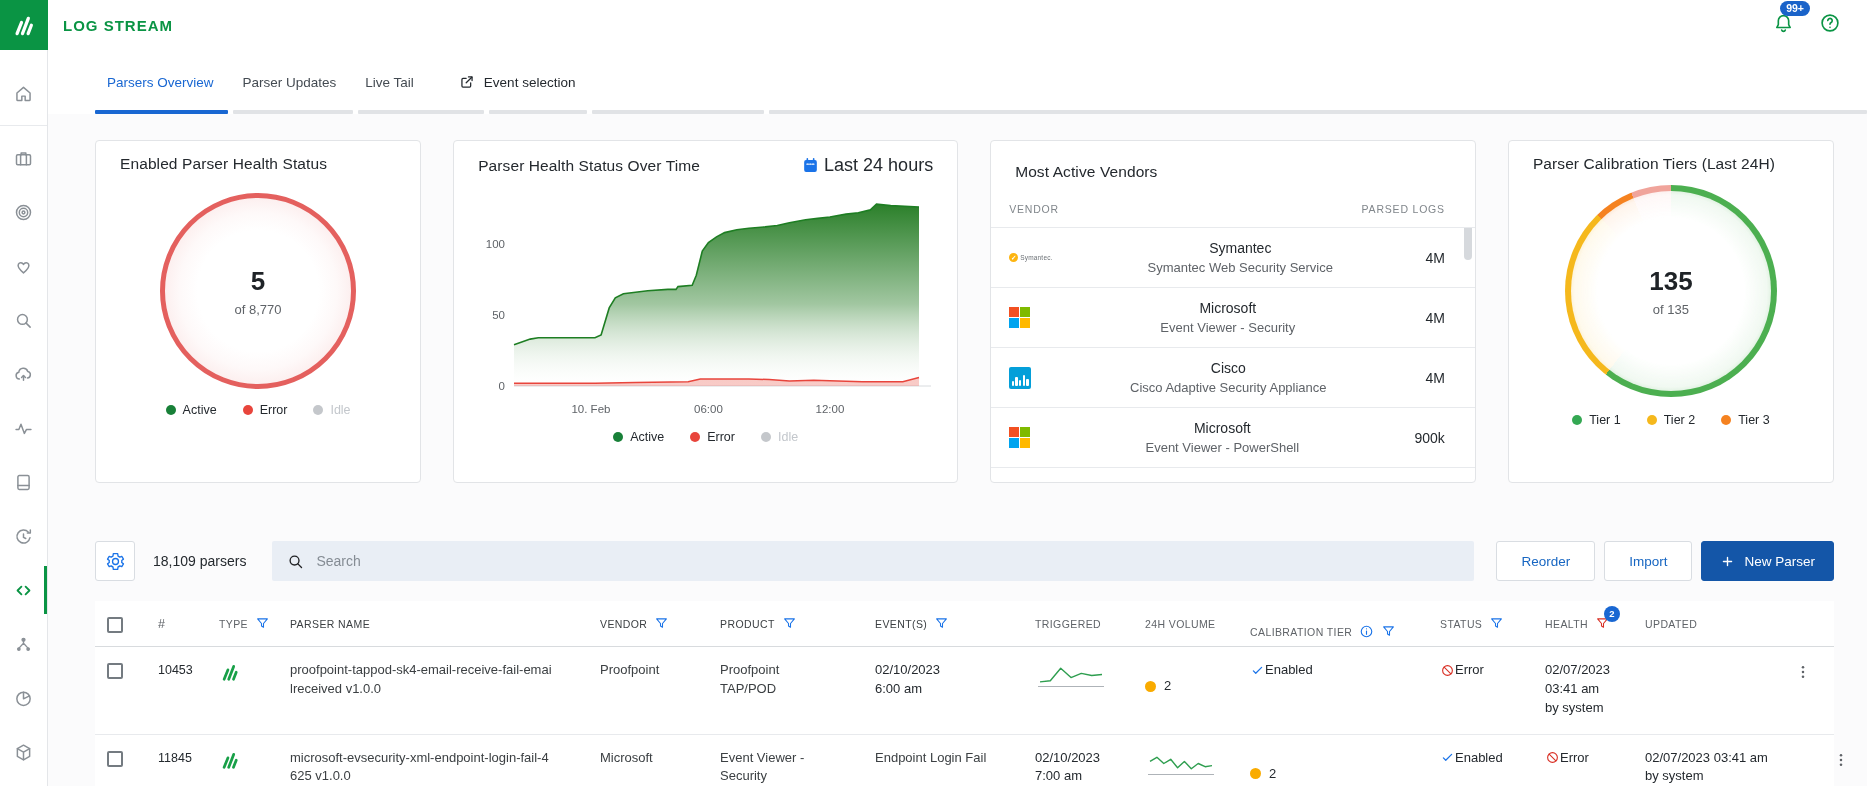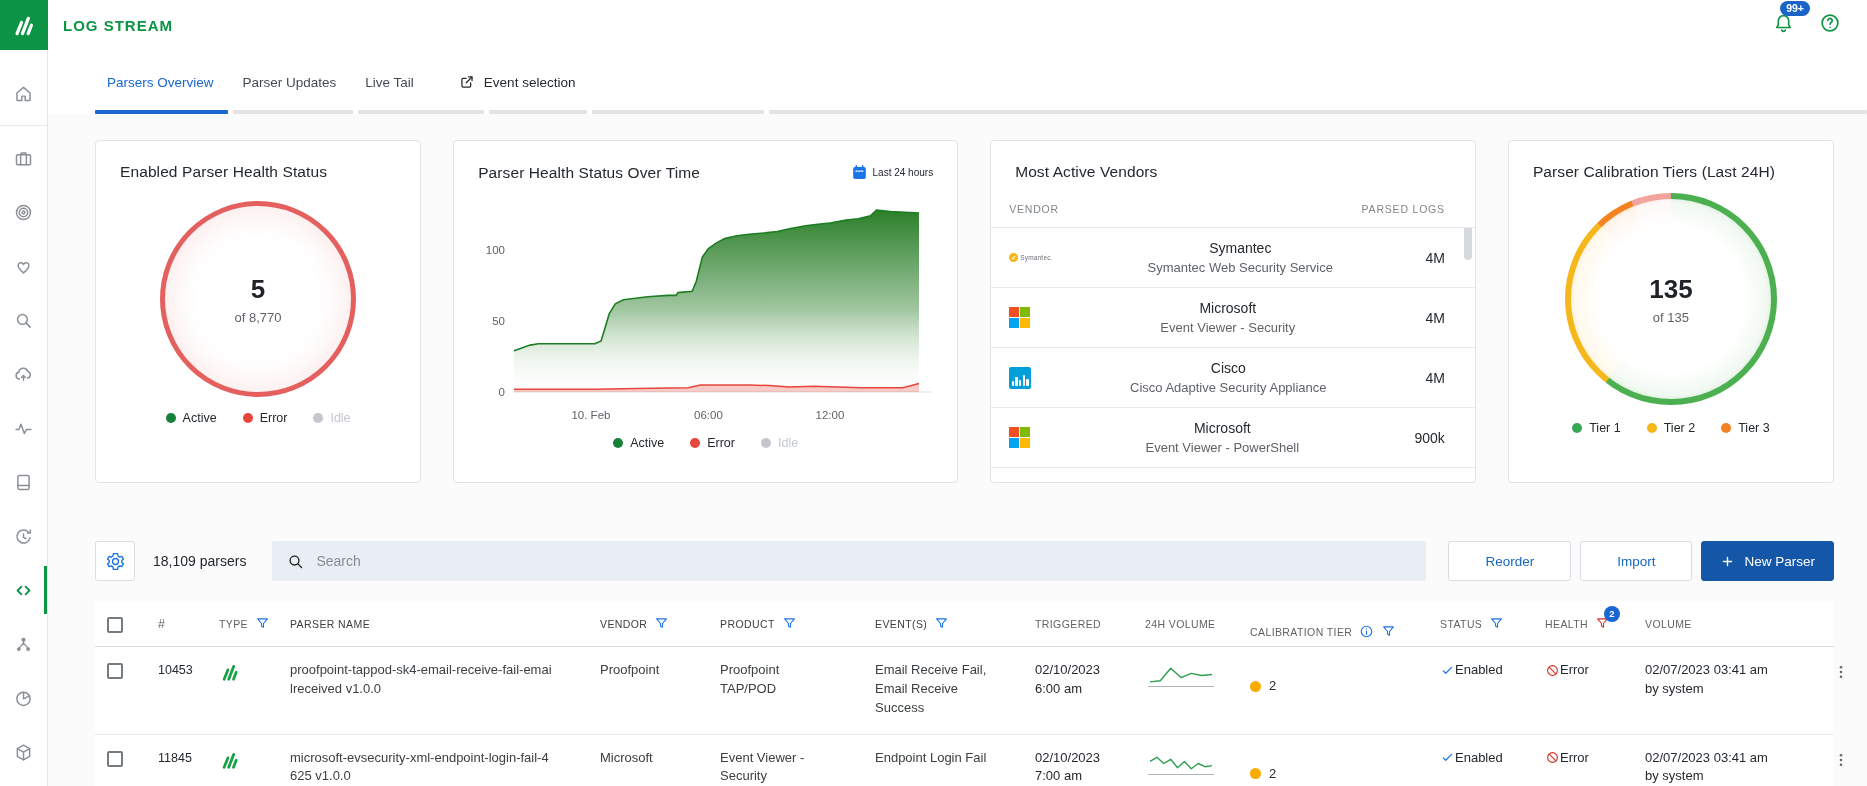--- a/index.html
+++ b/index.html
@@ -36,38 +36,38 @@
   .tab-action { display:flex; align-items:center; gap:9px; padding:0 14px; margin-left:14px; font-size:13.5px; color:#24292e; cursor:pointer; height:100%; }
   .tab-action .ic { width:16px; height:16px; color:#24292e; }
   .tab-underline { position:absolute; left:0; right:0; bottom:0; height:4px; }
   .tab-underline .seg { position:absolute; bottom:0; height:4px; background:#e1e3e6; border-radius:1px; }
   .tab-underline .seg.blue { background:#1967d2; height:4px; }
 
   .content { position:absolute; top:64px; left:0; right:0; bottom:0; padding:26px 33px 0 47px; overflow:hidden; }
 
   
   .cards { display:flex; gap:32px; }
-  .card { background:#fff; border:1px solid #e2e4e7; border-radius:4px; height:343px; padding:22px 24px; position:relative; }
+  .card { background:#fff; border:1px solid #e2e4e7; border-radius:4px; height:343px; padding:14px 24px; position:relative; }
   .card h3 { font-size:15.5px; font-weight:500; color:#24292e; letter-spacing:.1px; }
   .card-health { width:328px; }
   .card-time { width:505px; }
   .card-vendors { width:489px; }
   .card-tiers { width:328px; }
 
   .donut1 { width:196px; height:196px; border-radius:50%; margin:20px auto 14px; display:flex; flex-direction:column; align-items:center; justify-content:center; }
   .donut-val { font-size:26px; font-weight:bold; color:#1f2327; }
   .donut-cap { font-size:13px; color:#5f6368; margin-top:5px; }
 
   .legend { display:flex; justify-content:center; gap:26px; }
   .legend-item { display:flex; align-items:center; gap:7px; font-size:12.5px; color:#24292e; white-space:nowrap; }
   .legend-dot { width:10px; height:10px; border-radius:50%; flex:0 0 auto; }
   .legend-item.dimmed { color:#c3c7cc; }
 
   .card-time .head-row { display:flex; align-items:center; justify-content:space-between; }
-  .range-chip { display:flex; align-items:center; gap:4px; font-size:10px; color:#24292e; cursor:pointer; }
+  .range-chip { display:flex; align-items:center; gap:4px; font-size:18px; color:#24292e; cursor:pointer; }
   .range-chip .ic { width:19px; height:19px; }
   .card-time .legend { margin-top:2px; }
 
   .vendor-head { display:flex; justify-content:space-between; font-size:10.5px; letter-spacing:.8px; color:#80868b; padding:22px 30px 12px 18px; border-bottom:1px solid #e8eaed; }
   .vendor-list-wrap { position:relative; height:252px; overflow:hidden;text-align:center; }
   .vendor-row { display:flex; align-items:center; gap:16px; padding:12px 30px 12px 18px; border-bottom:1px solid #e8eaed; cursor:pointer; }
   .vendor-row .vtxt { flex:1; min-width:0; }
   .vendor-row .vname { font-size:14px; color:#24292e; }
   .vendor-row .vprod { font-size:13px; color:#5f6368; margin-top:4px; }
   .vendor-row .vval { font-size:14px; color:#24292e; }
@@ -87,21 +87,21 @@
   
   .toolbar { margin-top:58px; display:flex; align-items:center; }
   .gear-btn { width:40px; height:40px; background:#fff; border:1px solid #d9dde2; border-radius:3px; display:flex; align-items:center; justify-content:center; cursor:pointer; }
   .gear-btn .ic { width:21px; height:21px; color:#1a73e8; }
   .parser-count { font-size:14px; color:#24292e; margin:0 26px 0 18px; white-space:nowrap; }
   .searchbox { flex:1; height:40px; background:#e9eef5; border-radius:2px; display:flex; align-items:center; padding:0 14px; gap:11px; margin-right:13px; }
   .searchbox .ic { width:19px; height:19px; color:#202124; }
   .searchbox input { flex:1; border:none; outline:none; background:transparent; font-size:14px; color:#24292e; font-family:"Liberation Sans",sans-serif; }
   .searchbox input::placeholder { color:#858c94; }
   .btn { height:40px; border-radius:3px; font-size:13.5px; font-family:"Liberation Sans",sans-serif; cursor:pointer; }
-  .btn.ghost { background:#fff; border:1px solid #d9dde2; color:#1766c2; padding:0 36px; margin-left:9px; }
+  .btn.ghost { background:#fff; border:1px solid #d9dde2; color:#1766c2; padding:0 24px; margin-left:9px; }
   .btn.primary { background:#1456a8; border:1px solid #1456a8; color:#fff; padding:0 18px; margin-left:9px; display:flex; align-items:center; gap:9px; font-weight:500; }
   .btn.primary .ic { width:15px; height:15px; color:#fff; }
 
   
   .ptable { margin-top:20px; background:#fff; }
   .tgrid { display:grid; grid-template-columns:45px 65px 85px 310px 105px 170px 160px 110px 105px 190px 105px 100px 185px 1fr; }
   .thead { height:46px; align-items:center; border-bottom:1px solid #d8dbde; font-size:10.5px; letter-spacing:.4px; color:#5f6368; background:#fff; }
   .thead > div { display:flex; align-items:center; gap:7px; white-space:nowrap; }
   .th-filter { position:relative; width:15px; height:15px; color:#1a73e8; cursor:pointer; flex:0 0 auto; }
   .th-info { width:15px; height:15px; color:#1a73e8; cursor:pointer; flex:0 0 auto; }
@@ -550,37 +550,36 @@
           <div class="c-health">
             <span>HEALTH</span>
             <span class="ic th-filter">
               <svg viewBox="0 0 24 24" width="100%" height="100%" fill="none" stroke="currentColor" stroke-width="1.7" stroke-linecap="round" stroke-linejoin="round">
                 <path d="M4.2 4.6h15.6L13.6 12v6l-3.2-2v-4z"></path>
               </svg>
               <span class="mini-badge">2</span>
             </span>
           </div>
           <div class="c-upd">
-            <span>VOLUME</span>
+            <span>UPDATED</span>
           </div>
           <div class="c-menu"></div>
         </div>
       <div id="tbody">
           <div class="tgrid trow">
     <div class="c-sel"><span class="cb"></span></div>
     <div class="c-num">10453</div>
     <div class="c-type"><span class="ic type-glyph"><svg viewBox="0 0 24 24" width="100%" height="100%" fill="none" stroke="currentColor" stroke-width="3" stroke-linecap="round" stroke-linejoin="round">
                   <path d="M5.6 20 9.7 9.7"></path>
                   <path d="M10.6 20 16 5.9"></path>
                   <path d="M15.8 20l3-7.8"></path>
                 </svg></span></div>
     <div class="c-name">proofpoint-tappod-sk4-email-receive-fail-emailreceived v1.0.0</div>
     <div class="c-vendor">Proofpoint</div>
     <div class="c-product">Proofpoint TAP/POD</div>
-    <div class="c-events">Email Receive Fail, Email Receive Success</div>
     <div class="c-trig">02/10/2023<br>6:00 am</div>
     <div class="c-vol"><span><svg class="spark" viewBox="0 0 72 30">
     <line x1="3" y1="25.5" x2="69" y2="25.5" stroke="#aeb3b8" stroke-width="1"></line>
     <polyline points="5.0,20.9 15.3,19.8 25.7,7.2 36.0,16.6 46.3,12.4 56.7,14.5 67.0,13.5" fill="none" stroke="#2e9e4f" stroke-width="1.4" stroke-linejoin="round"></polyline>
                 </svg></span></div>
     <div class="c-cal">
               <span class="dot" style="background:#f9ab00"></span>
               <span>2</span>
             </div>
     <div class="c-status">

